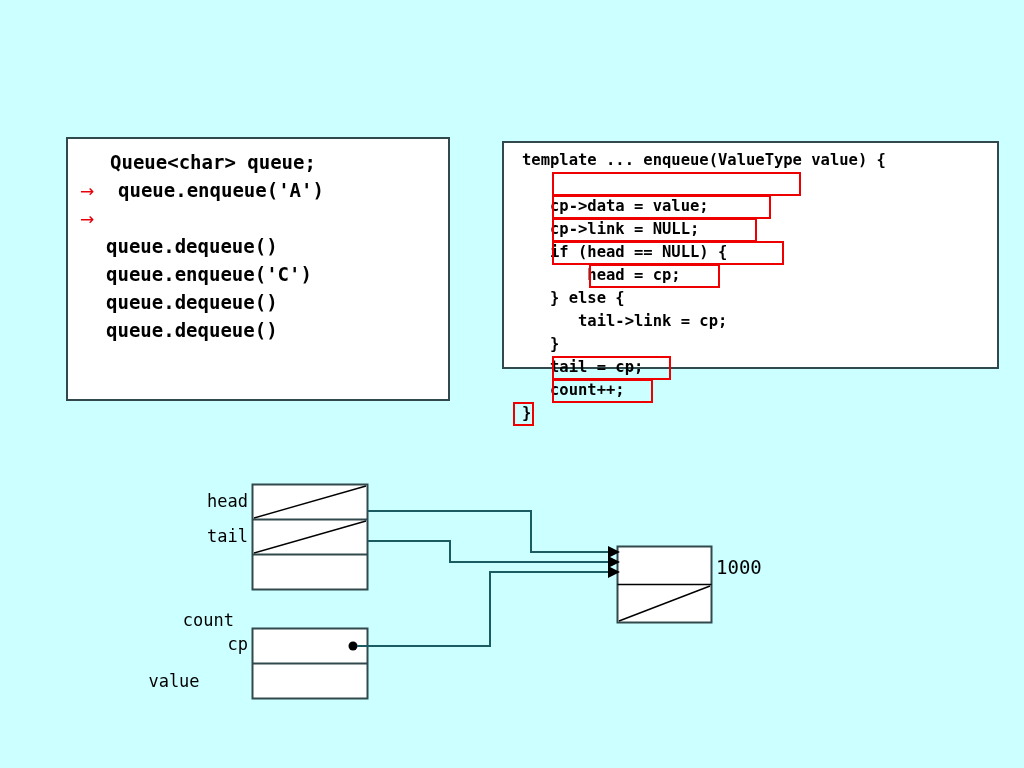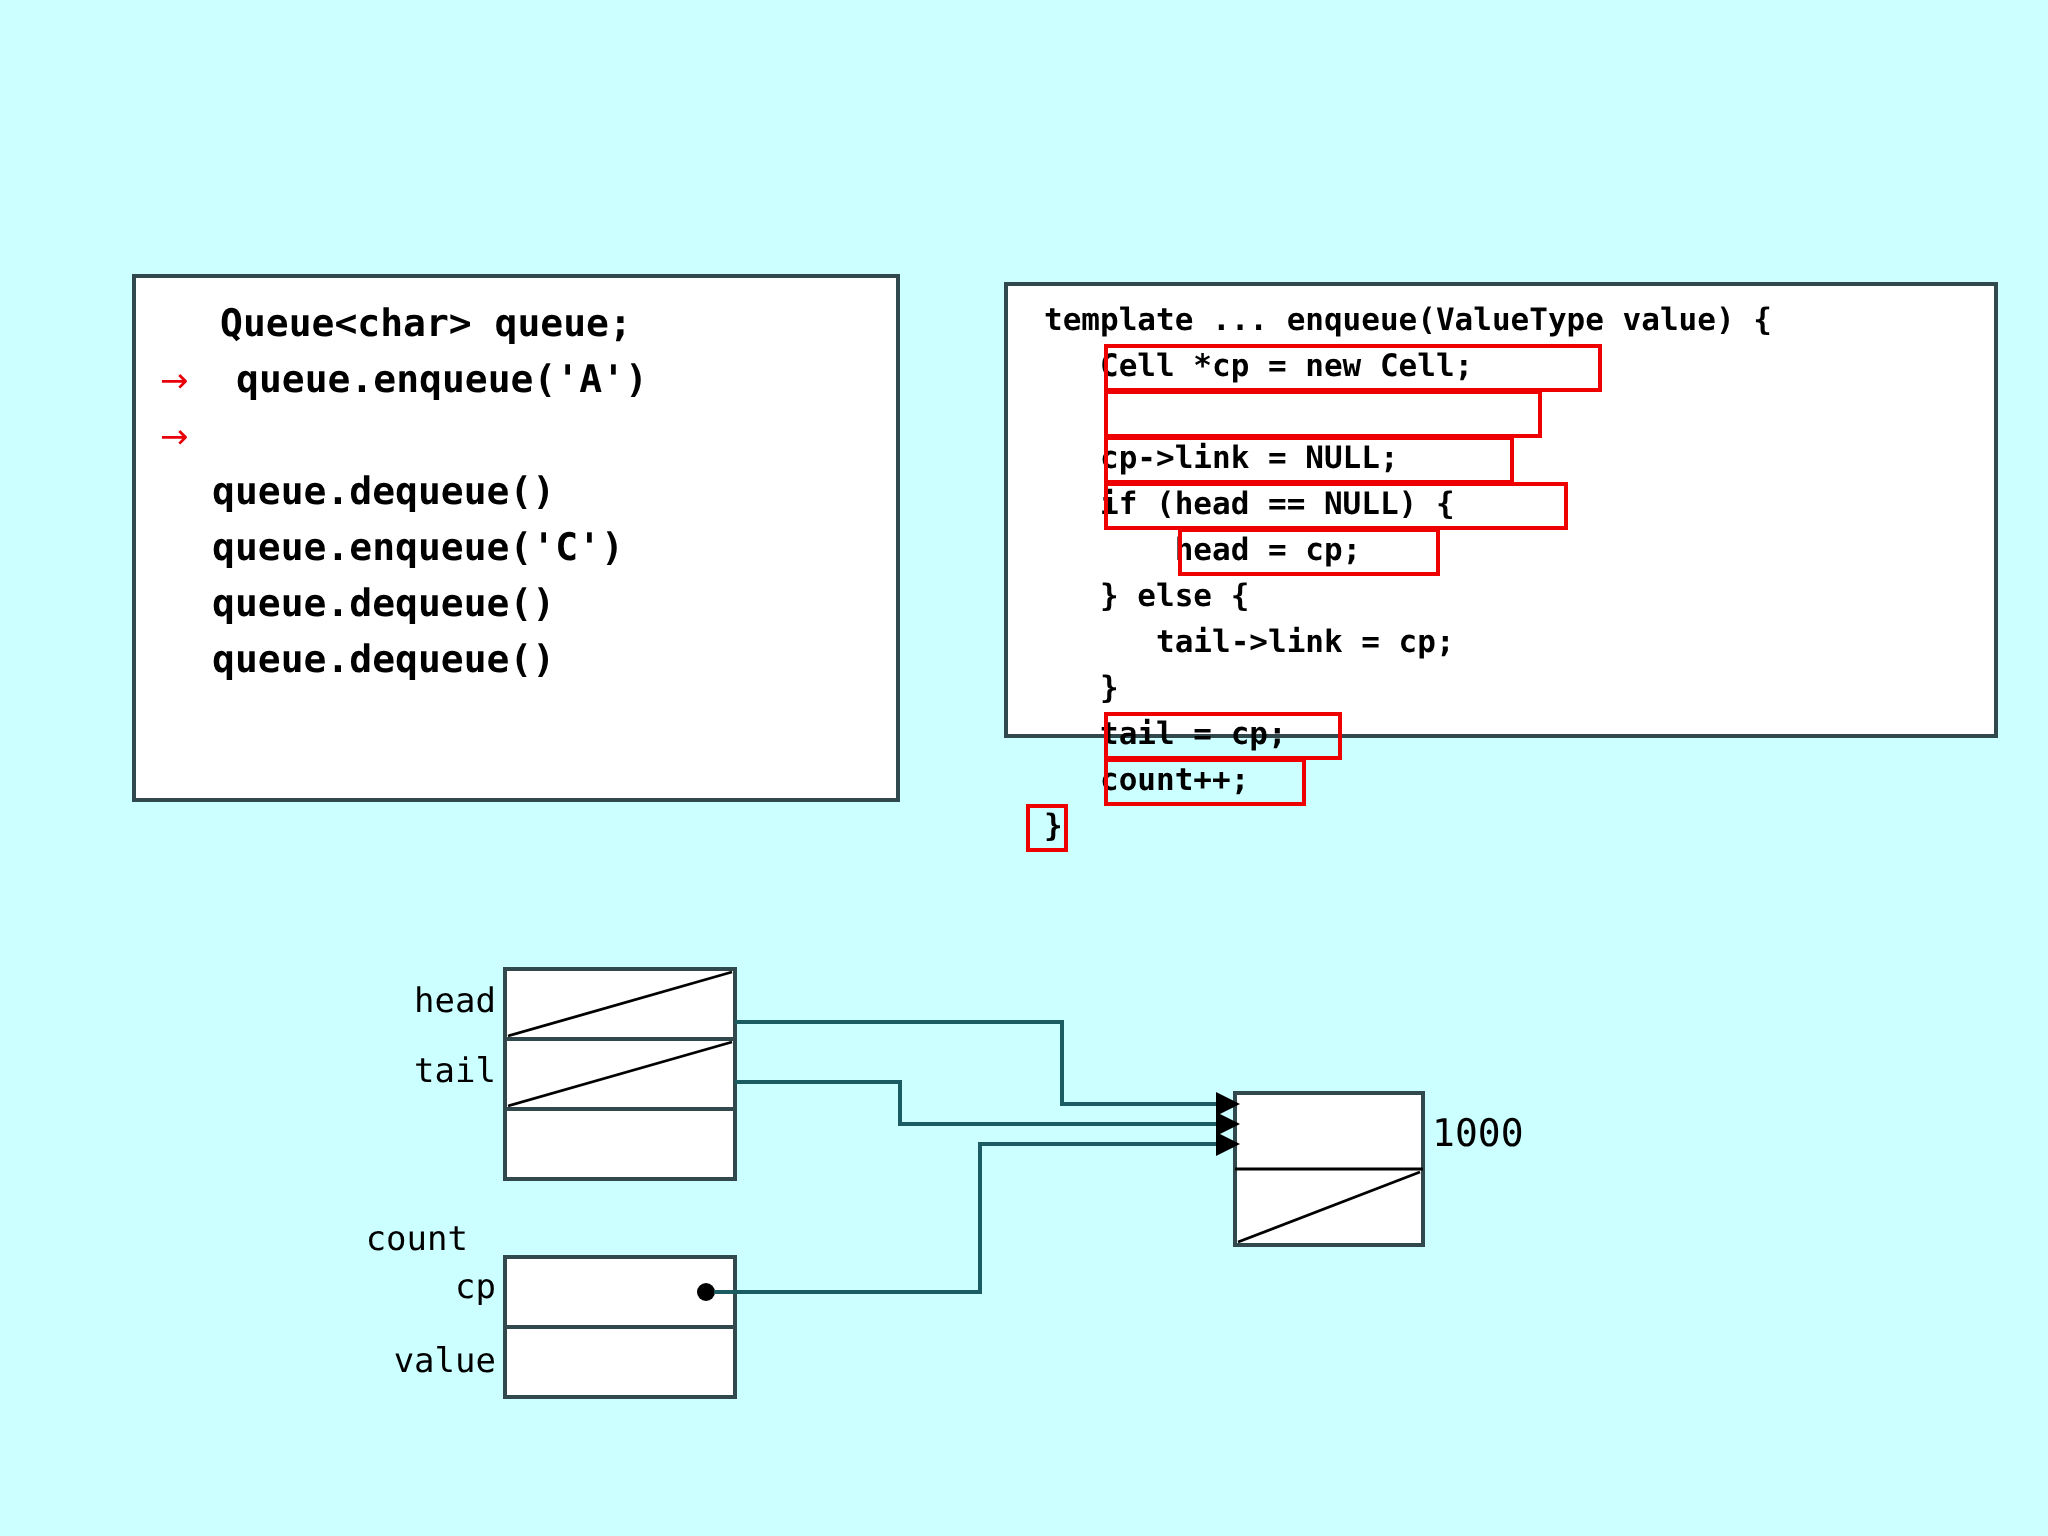--- a/index.html
+++ b/index.html
@@ -146,21 +146,21 @@
 
     <div class="code-line" style="top:97px; left:38px;">queue.dequeue()</div>
     <div class="code-line" style="top:125px; left:38px;">queue.enqueue('C')</div>
     <div class="code-line" style="top:153px; left:38px;">queue.dequeue()</div>
     <div class="code-line" style="top:181px; left:38px;">queue.dequeue()</div>
   </div>
 
   <div id="source-panel" class="code-panel">
 
     <div class="code-line" style="top:8px;">template ... enqueue(ValueType value) {</div>
-    <div class="code-line" style="top:31px;">   Cell *cp = new Cell;</div>
+    <div class="code-line" style="top:54px;">   cp-&gt;data = value;</div>
     <div class="code-line" style="top:77px;">   cp-&gt;link = NULL;</div>
     <div class="code-line" style="top:100px;">   if (head == NULL) {</div>
     <div class="code-line" style="top:123px;">       head = cp;</div>
     <div class="code-line" style="top:146px;">   } else {</div>
     <div class="code-line" style="top:169px;">      tail-&gt;link = cp;</div>
     <div class="code-line" style="top:192px;">   }</div>
     <div class="code-line" style="top:215px;">   tail = cp;</div>
     <div class="code-line" style="top:238px;">   count++;</div>
     <div class="code-line" style="top:261px;">}</div>
 
@@ -172,21 +172,21 @@
     <div class="hl-box" style="left:48px;  top:213px; width:119px; height:24px;"></div>
     <div class="hl-box" style="left:48px;  top:236px; width:101px; height:24px;"></div>
     <div class="hl-box" style="left:9px;   top:259px; width:21px;  height:24px;"></div>
   </div>
 
   <div class="var-label" style="left:100px; top:491px; width:148px;">head</div>
   <div class="var-label" style="left:100px; top:526px; width:148px;">tail</div>
   <div class="var-label" style="left:86px; top:562px; width:148px;margin-top:48px;">count</div>
 
   <div class="var-label" style="left:100px; top:634px; width:148px;">cp</div>
-  <div class="var-label" style="left:100px; top:671px; width:148px;">value</div>
+  <div class="var-label" style="left:100px; top:671px; width:148px;text-align:center;">value</div>
 
   <div class="cell-value" style="left:253px; top:558px; width:114px; font-size:20px;">1</div>
   <div class="cell-value" style="left:253px; top:632px; width:88px; font-size:21px; font-family:'DejaVu Sans Mono', monospace;">1000</div>
   <div class="cell-value" style="left:253px; top:668px; width:114px; font-size:23px; font-weight:bold;">A</div>
 
   <div class="addr-label" style="left:716px; top:556px;">1000</div>
 
   <svg id="diagram" viewBox="0 0 1024 768">
 
     <g>

